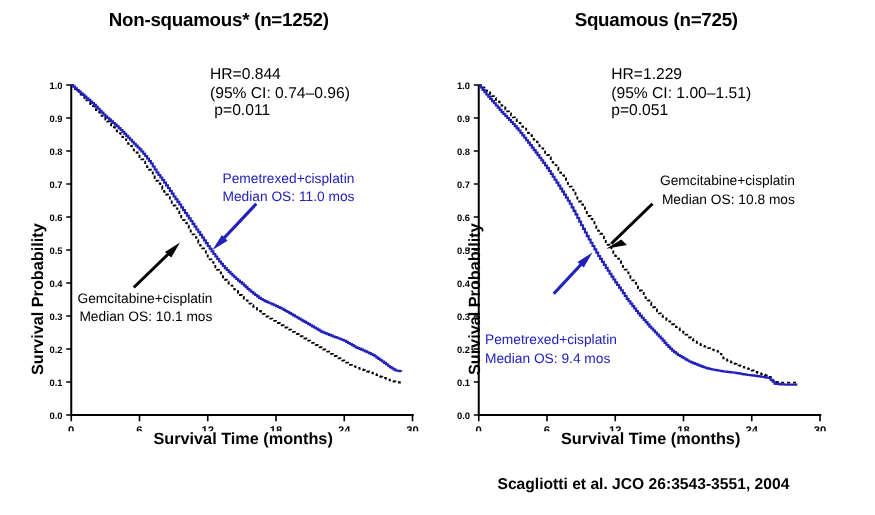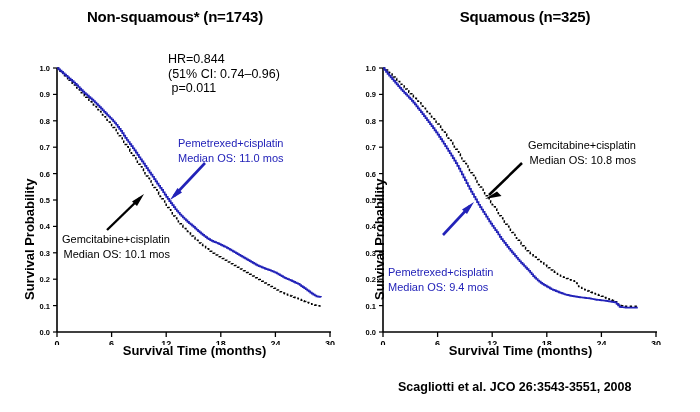--- a/index.html
+++ b/index.html
@@ -67,28 +67,28 @@
   .tick-text-x{
     font-family:"Liberation Sans", sans-serif;
     font-size:9px;font-weight:bold;fill:#000;
   }
 </style>
 </head>
 <body>
 
 <div class="panel panel-left">
 
-  <div class="panel-title">Non-squamous* (n=1743)</div>
+  <div class="panel-title">Non-squamous* (n=1252)</div>
 
   <div class="ylabel" style="left:22px;top:300px;">Survival Probability</div>
 
   <div class="xlabel" style="left:57px;top:343px;width:275px;">Survival Time (months)</div>
 
   <div class="stats" style="left:168px;top:52px;">HR=0.844
-(51% CI: 0.74–0.96)
+(95% CI: 0.74–0.96)
  p=0.011</div>
 
   <div class="anno anno-blue" style="left:178px;top:136px;">Pemetrexed+cisplatin
 Median OS: 11.0 mos</div>
 
   <div class="anno anno-black" style="left:62px;top:232px;">Gemcitabine+cisplatin
 Median OS: 10.1 mos</div>
 
   <svg class="plot" style="left:0;top:0;" width="350" height="345">
 
@@ -145,26 +145,29 @@
 
     <g>
       <line x1="107" y1="230" x2="140" y2="198" stroke="#000" stroke-width="2.4"></line>
       <polygon points="144,194 132,201.5 137,206" fill="#000"></polygon>
     </g>
   </svg>
 </div>
 
 <div class="panel panel-right">
 
-  <div class="panel-title">Squamous (n=325)</div>
+  <div class="panel-title">Squamous (n=725)</div>
 
   <div class="ylabel" style="left:22px;top:300px;">Survival Probability</div>
 
   <div class="xlabel" style="left:33px;top:343px;width:275px;">Survival Time (months)</div>
 
+  <div class="stats" style="left:139px;top:52px;">HR=1.229
+(95% CI: 1.00–1.51)
+p=0.051</div>
 
   <div class="anno anno-black" style="left:178px;top:138px;">Gemcitabine+cisplatin
 Median OS: 10.8 mos</div>
 
   <div class="anno anno-blue" style="left:38px;top:265px;">Pemetrexed+cisplatin
 Median OS: 9.4 mos</div>
 
   <svg class="plot" style="left:0;top:0;" width="350" height="345">
     <line x1="33" y1="68" x2="33" y2="332" stroke="#000" stroke-width="1.6"></line>
     <line x1="33" y1="332" x2="307" y2="332" stroke="#000" stroke-width="1.6"></line>
@@ -217,13 +220,13 @@
       <polygon points="135,199 147,191.5 151.5,196" fill="#000"></polygon>
     </g>
 
     <g>
       <line x1="93" y1="235" x2="120" y2="206" stroke="#2222b8" stroke-width="2.6"></line>
       <polygon points="124,202 112,209.5 117,214" fill="#2222b8"></polygon>
     </g>
   </svg>
 </div>
 
-<div class="citation">Scagliotti et al. JCO 26:3543-3551, 2008</div>
+<div class="citation">Scagliotti et al. JCO 26:3543-3551, 2004</div>
 
 </body></html>

